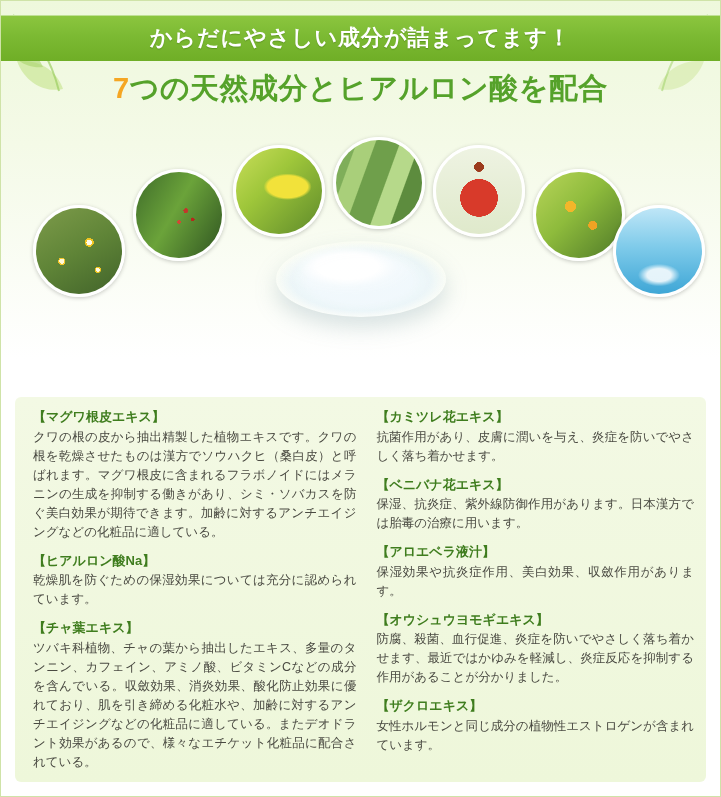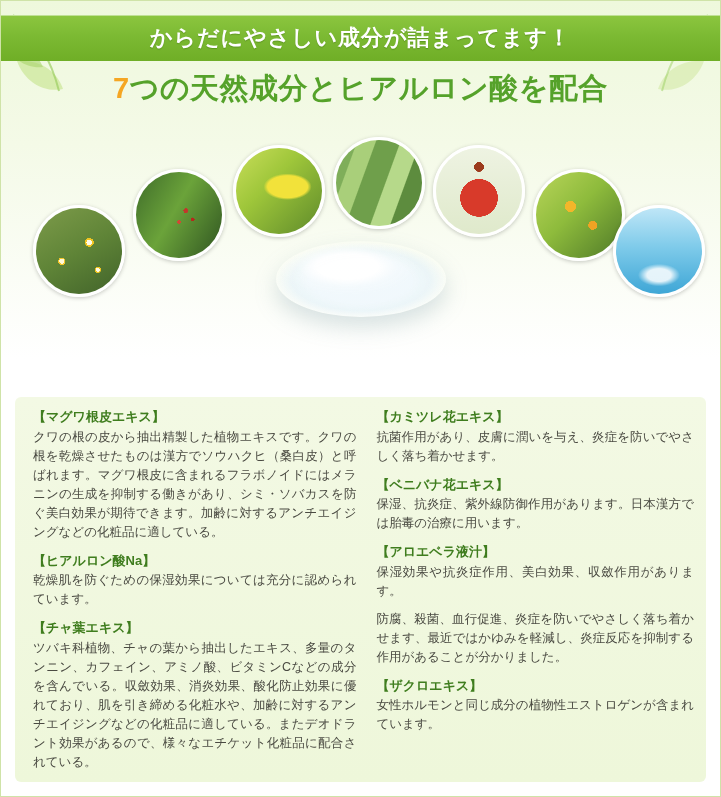--- a/index.html
+++ b/index.html
@@ -261,20 +261,21 @@
         <h3>【ベニバナ花エキス】</h3>
         <p>保湿、抗炎症、紫外線防御作用があります。日本漢方では胎毒の治療に用います。</p>
       </div>
 
       <div class="entry">
         <h3>【アロエベラ液汁】</h3>
         <p>保湿効果や抗炎症作用、美白効果、収斂作用があります。</p>
       </div>
 
       <div class="entry">
+        <h3>【オウシュウヨモギエキス】</h3>
         <p>防腐、殺菌、血行促進、炎症を防いでやさしく落ち着かせます、最近ではかゆみを軽減し、炎症反応を抑制する作用があることが分かりました。</p>
       </div>
 
       <div class="entry">
         <h3>【ザクロエキス】</h3>
         <p>女性ホルモンと同じ成分の植物性エストロゲンが含まれています。</p>
       </div>
 
     </div>
   </div>

